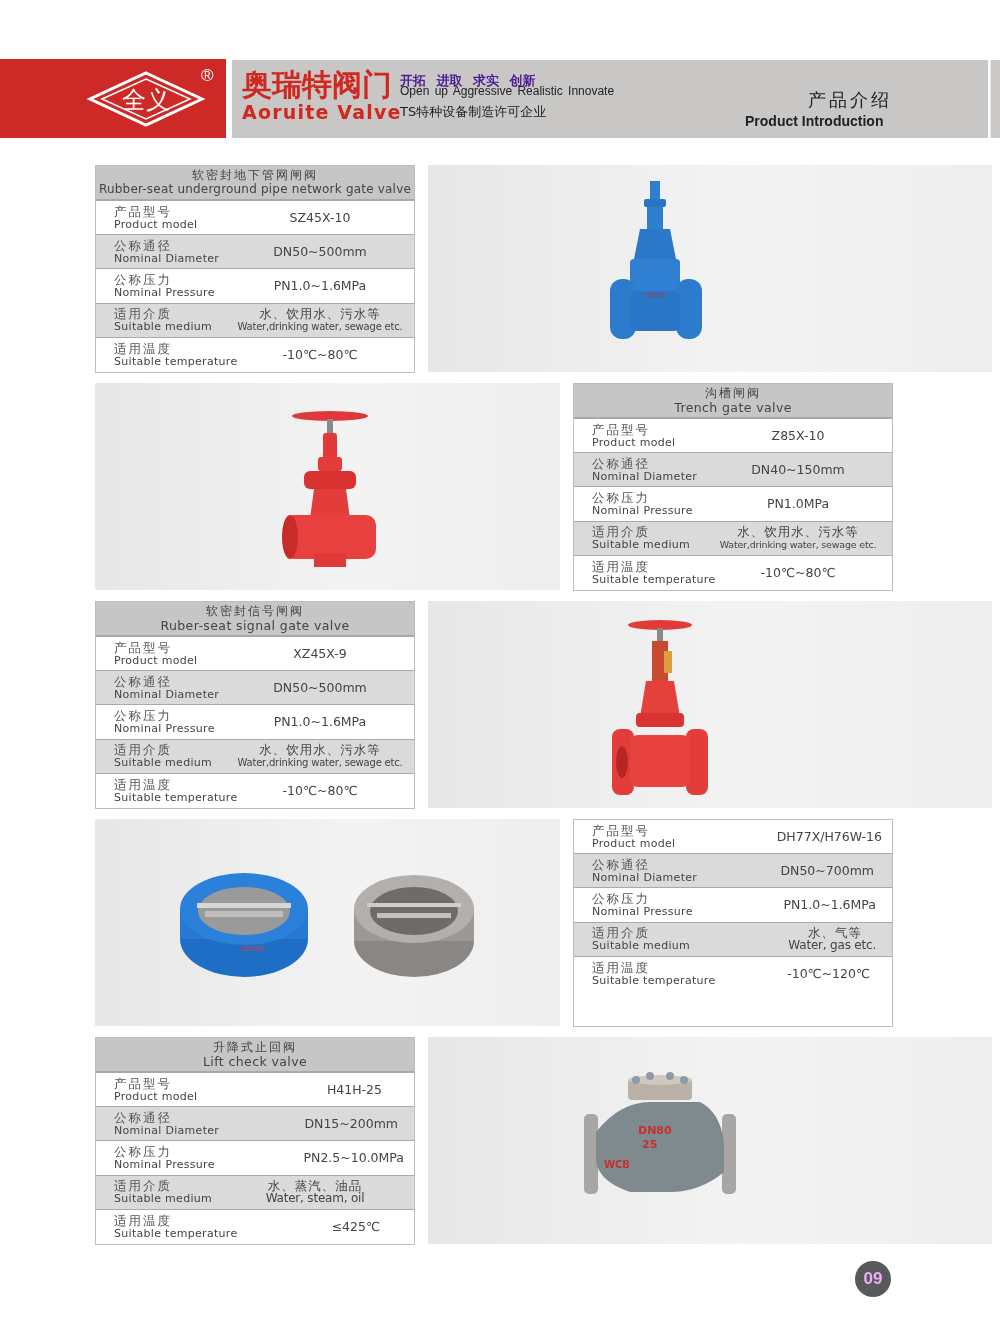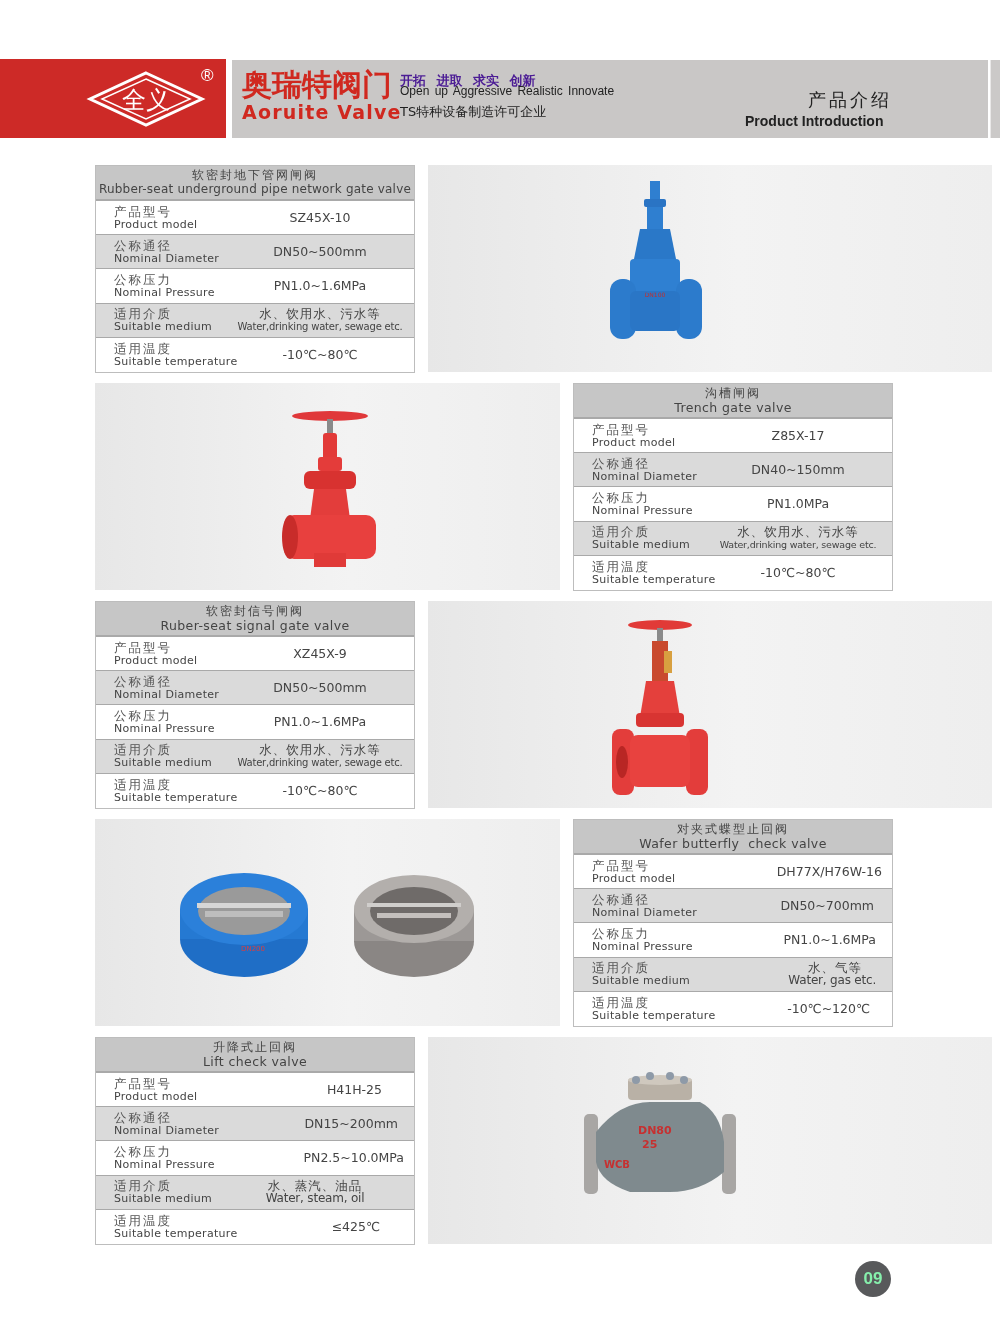--- a/index.html
+++ b/index.html
@@ -33,21 +33,21 @@
   .spec .lbl .en { display: block; font-size: 11px; color: #444; letter-spacing: 0.3px; white-space: nowrap; }
   .spec .val { flex: 1; text-align: center; font-size: 12.5px; color: #444; line-height: 13px; white-space: nowrap; }
   .spec .val .cn { display: block; font-size: 12.5px; letter-spacing: 1px; }
   .spec .val .en { display: block; font-size: 10.5px; letter-spacing: -0.2px; }
   .spec .val.small .en { font-size: 10px; }
 
   
   .panel { position: absolute; background: linear-gradient(90deg, #e7e7e7 0%, #f3f3f3 55%, #eeeeee 100%); }
 
   
-  .pagenum { position: absolute; left: 855px; top: 1261px; width: 36px; height: 36px; border-radius: 50%; background: #58595b; color: #86efac; font-size: 17px; font-weight: bold; text-align: center; line-height: 36px; font-family: "Liberation Sans", sans-serif; }
+  .pagenum { position: absolute; left: 855px; top: 1261px; width: 36px; height: 36px; border-radius: 50%; background: #58595b; color: #f0abfc; font-size: 17px; font-weight: bold; text-align: center; line-height: 36px; font-family: "Liberation Sans", sans-serif; }
 </style>
 </head>
 <body>
 
 <div class="hdr-red">
   <svg width="120" height="60" viewBox="0 0 120 60">
     <polygon points="60,4 116,30 60,56 4,30" fill="none" stroke="#fff" stroke-width="3"></polygon>
     <polygon points="60,10 104,30 60,50 16,30" fill="none" stroke="#fff" stroke-width="1.5"></polygon>
     <text x="60" y="39" fill="#fff" font-size="24" text-anchor="middle" font-family="DejaVu Serif, serif">全义</text>
   </svg>
@@ -137,21 +137,21 @@
 <div class="spec" style="left:573px; top:383px; height:208px;">
   <div class="title">
     <span class="cn">沟槽闸阀</span>
     <span class="en">Trench gate valve</span>
   </div>
   <div class="row">
     <div class="lbl">
         <span class="cn">产品型号</span>
         <span class="en">Product model</span>
       </div>
-    <div class="val">Z85X-17</div>
+    <div class="val">Z85X-10</div>
   </div>
   <div class="row alt">
     <div class="lbl">
         <span class="cn">公称通径</span>
         <span class="en">Nominal Diameter</span>
       </div>
     <div class="val">DN40~150mm</div>
   </div>
   <div class="row">
     <div class="lbl">
@@ -251,24 +251,20 @@
   <svg width="130" height="110" viewBox="0 0 130 110" style="position:absolute;left:254px;top:50px;">
     <ellipse cx="65" cy="72" rx="60" ry="36" fill="#8a8684"></ellipse>
     <rect x="5" y="40" width="120" height="32" fill="#9c9896"></rect>
     <ellipse cx="65" cy="40" rx="60" ry="34" fill="#b3afac"></ellipse>
     <ellipse cx="65" cy="42" rx="44" ry="24" fill="#6f6b69"></ellipse>
     <rect x="18" y="34" width="94" height="4" fill="#d0cecc"></rect>
     <rect x="28" y="44" width="74" height="5" fill="#c4c0bd"></rect>
   </svg>
 </div>
 <div class="spec" style="left:573px; top:819px; height:208px;">
-  <div class="title">
-    <span class="cn">对夹式蝶型止回阀</span>
-    <span class="en" style="white-space:pre;">Wafer butterfly  check valve</span>
-  </div>
   <div class="row">
     <div class="lbl">
         <span class="cn">产品型号</span>
         <span class="en">Product model</span>
       </div>
     <div class="val" style="text-align:right;padding-right:10px;">DH77X/H76W-16</div>
   </div>
   <div class="row alt">
     <div class="lbl">
         <span class="cn">公称通径</span>

